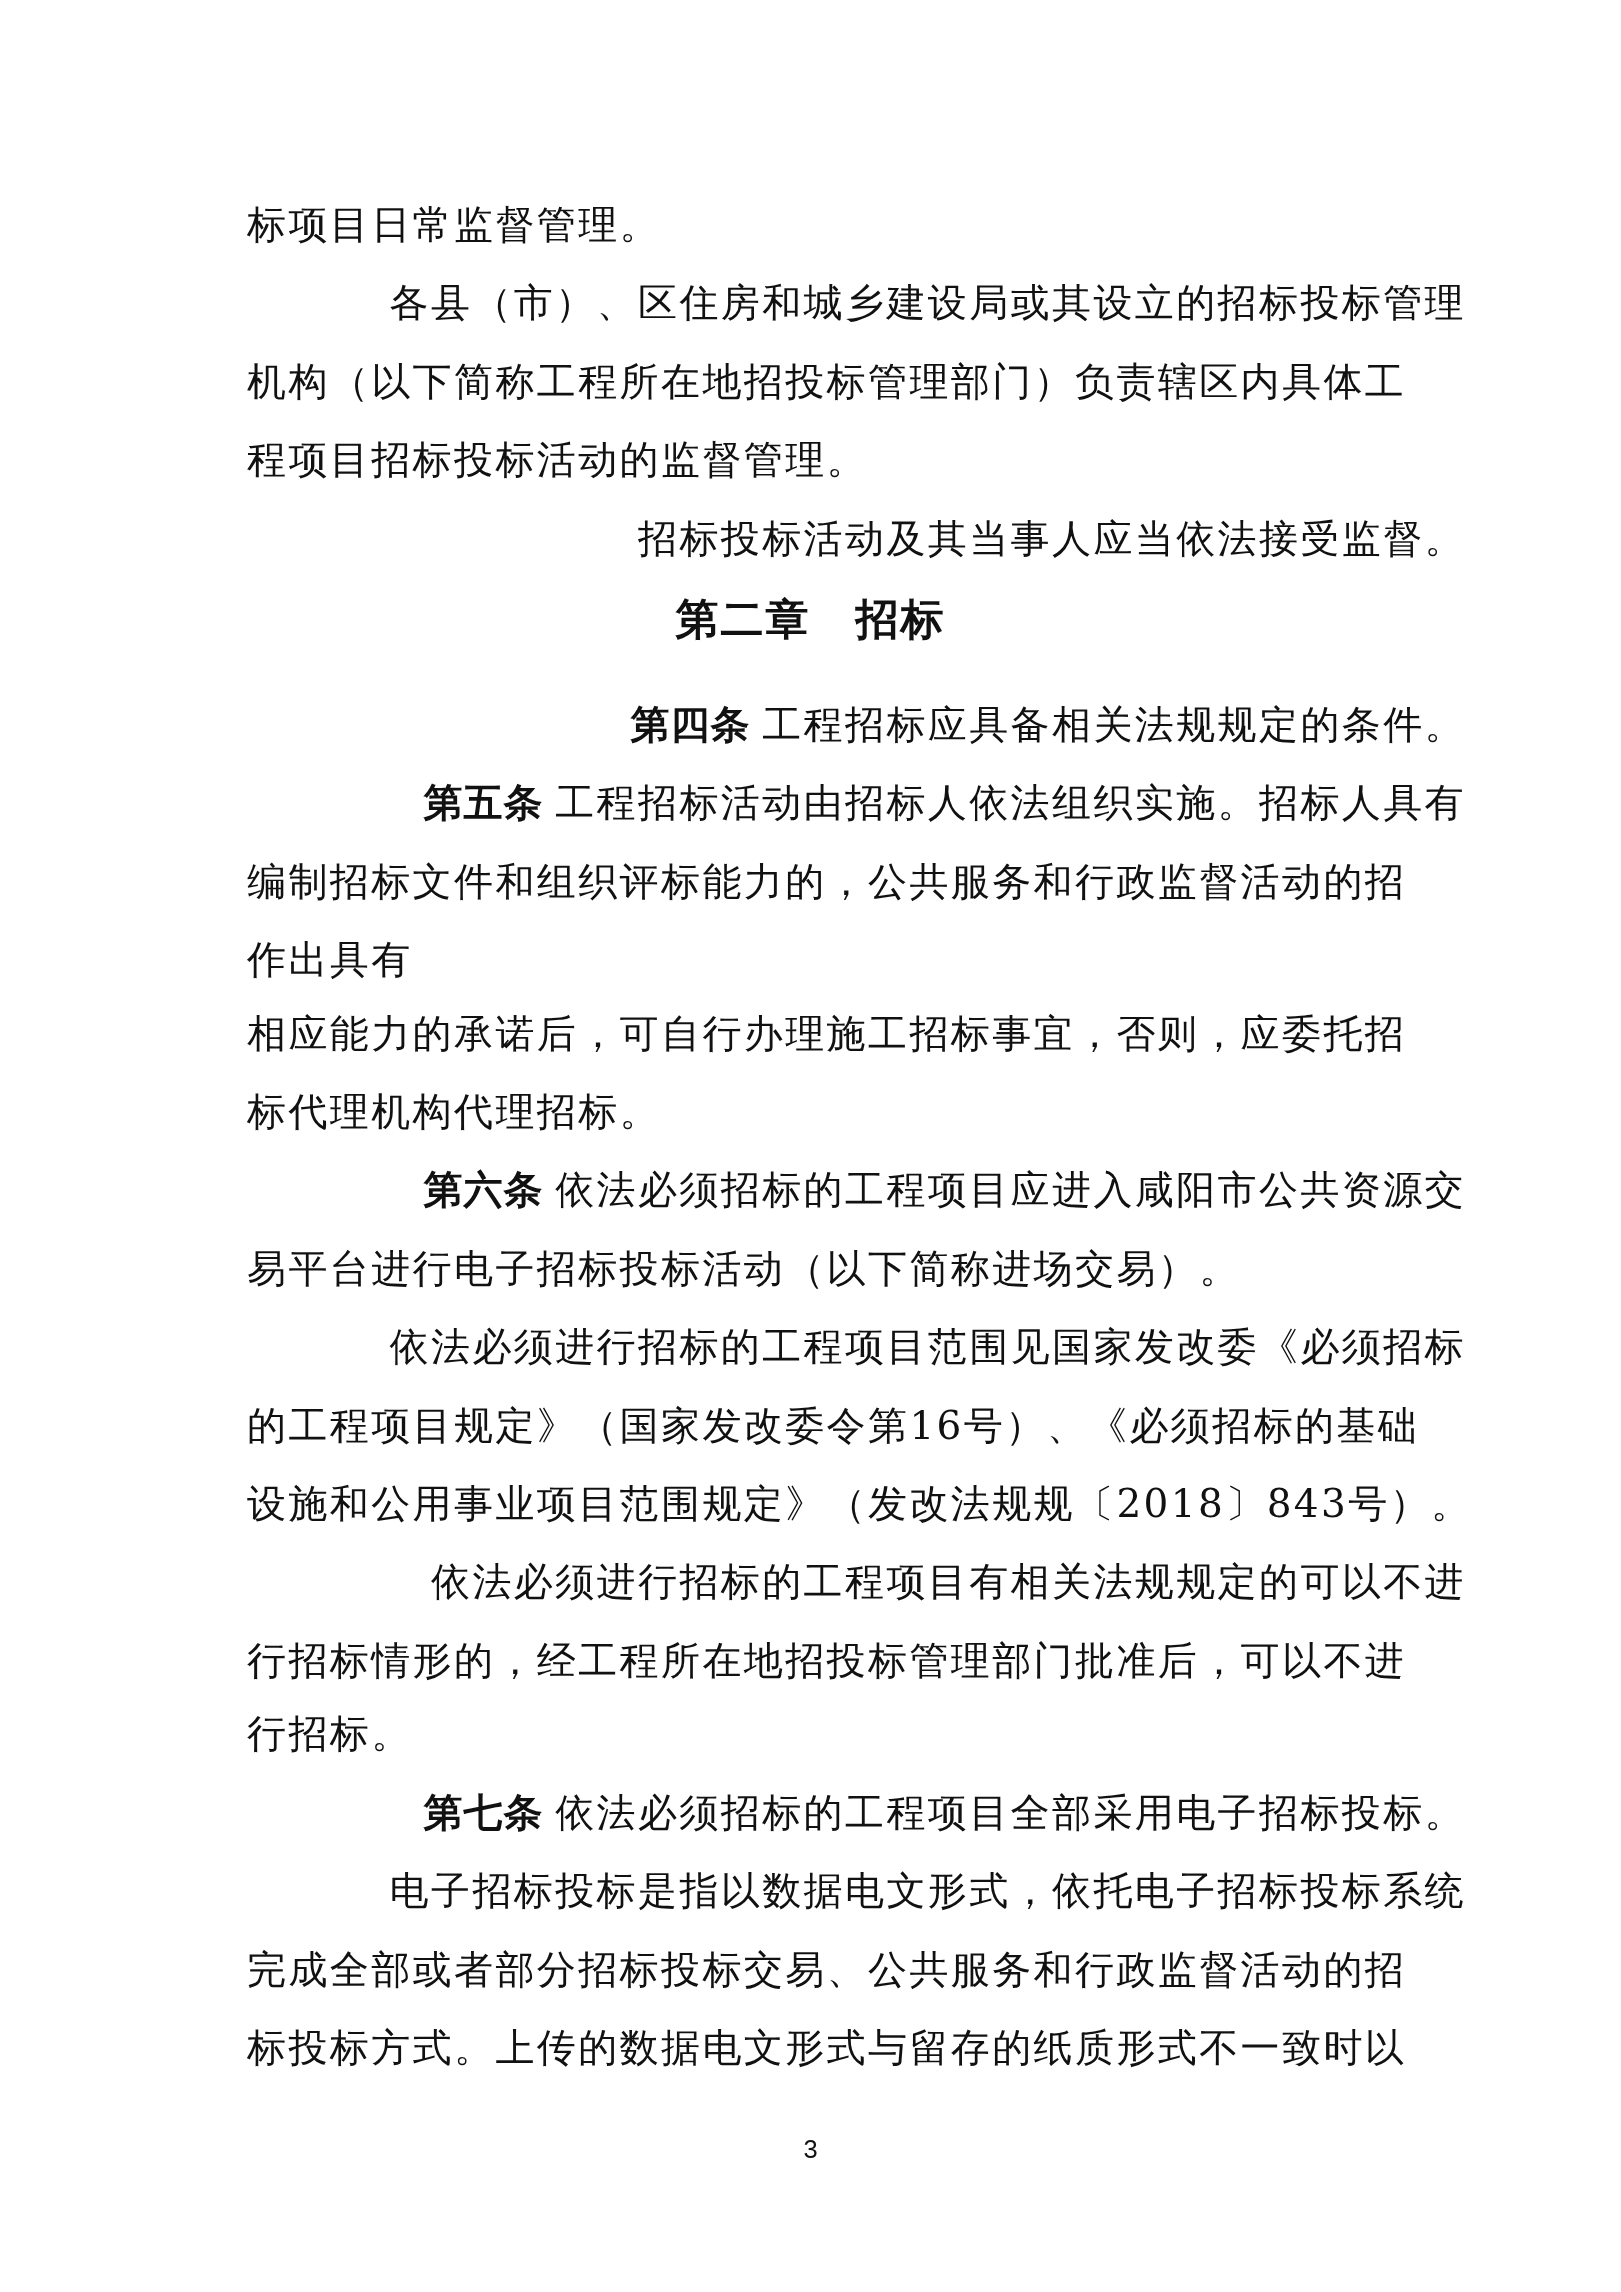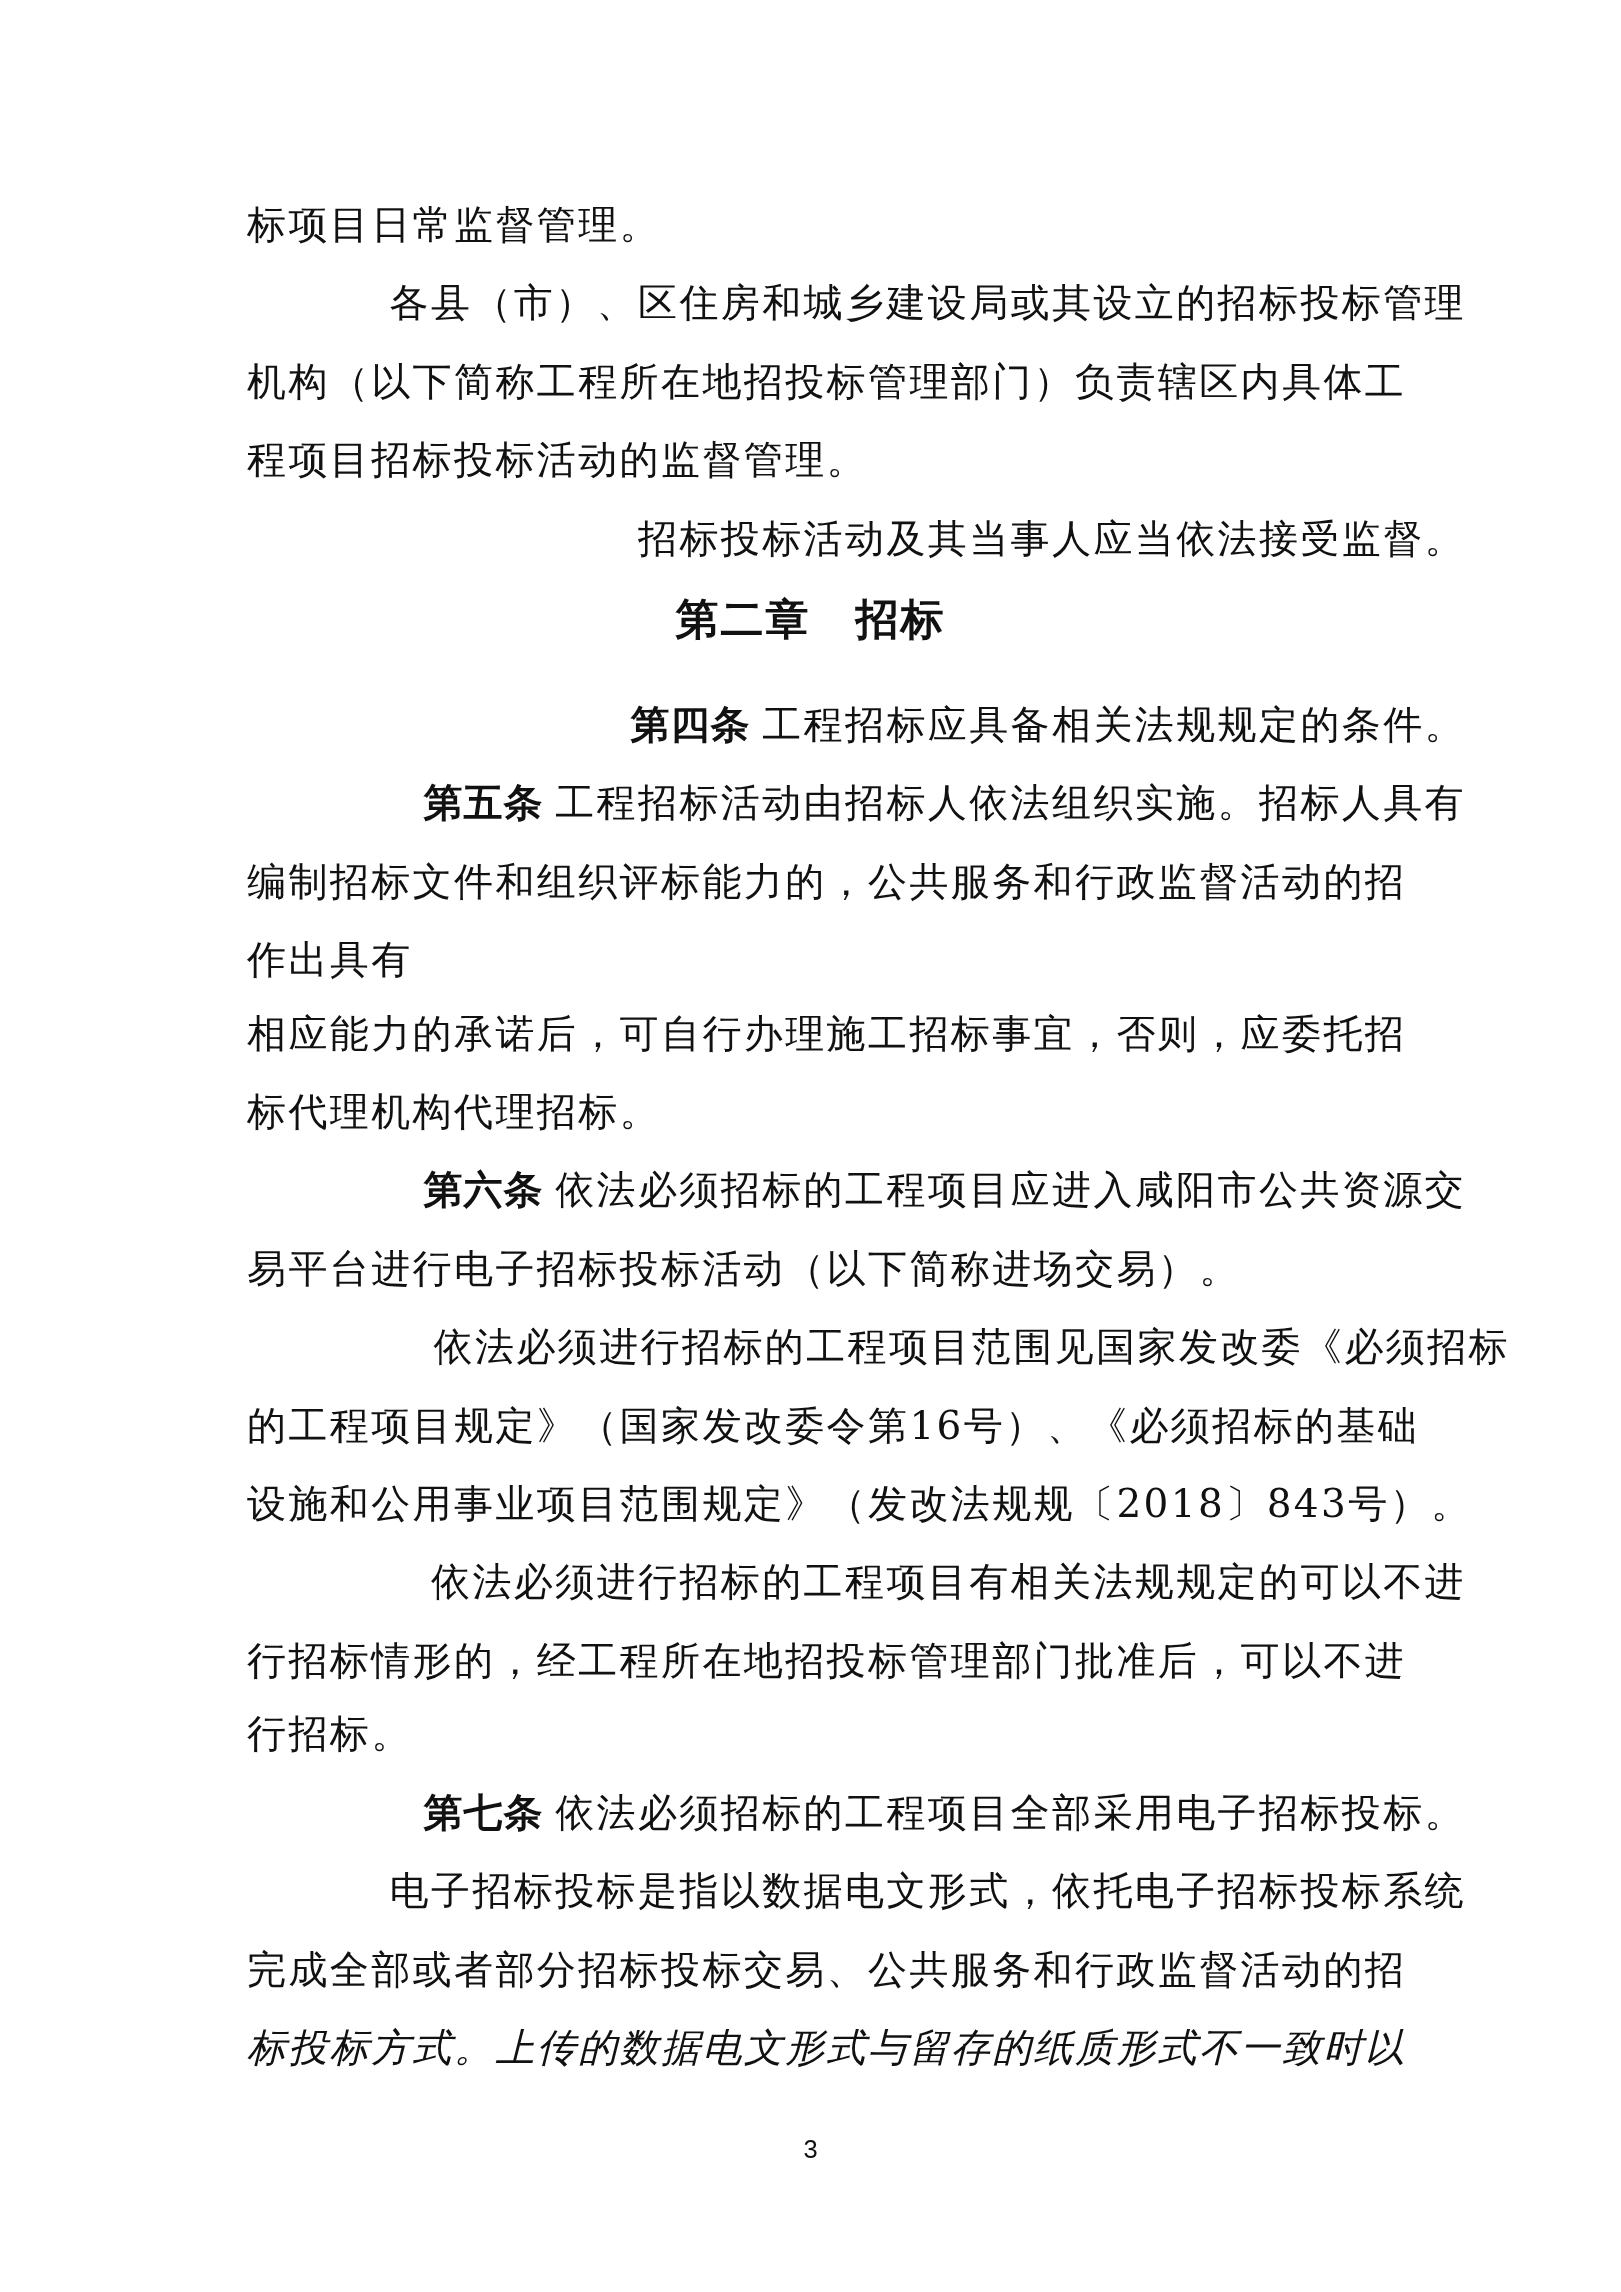--- a/index.html
+++ b/index.html
@@ -85,29 +85,29 @@
   </div>
   <div class="line" style="top:858px;">编制招标文件和组织评标能力的，公共服务和行政监督活动的招</div>
   <div class="line" style="top:936px;">作出具有</div>
   <div class="line" style="top:1010px;">相应能力的承诺后，可自行办理施工招标事宜，否则，应委托招</div>
   <div class="line" style="top:1088px;">标代理机构代理招标。</div>
 
   <div class="line indent" style="top:1166px;">
     <span class="bold-lead">第六条</span><span>依法必须招标的工程项目应进入咸阳市公共资源交</span>
   </div>
   <div class="line" style="top:1245px;">易平台进行电子招标投标活动（以下简称进场交易）。</div>
-  <div class="line indent" style="top:1323px;margin-left:44px;">依法必须进行招标的工程项目范围见国家发改委《必须招标</div>
+  <div class="line indent" style="top:1323px;">依法必须进行招标的工程项目范围见国家发改委《必须招标</div>
   <div class="line" style="top:1402px;">的工程项目规定》（国家发改委令第16号）、《必须招标的基础</div>
   <div class="line" style="top:1480px;">设施和公用事业项目范围规定》（发改法规规〔2018〕843号）。</div>
   <div class="line indent" style="top:1558px;">依法必须进行招标的工程项目有相关法规规定的可以不进</div>
   <div class="line" style="top:1637px;">行招标情形的，经工程所在地招投标管理部门批准后，可以不进</div>
   <div class="line" style="top:1710px;">行招标。</div>
 
   <div class="line indent" style="top:1789px;">
     <span class="bold-lead">第七条</span><span>依法必须招标的工程项目全部采用电子招标投标。</span>
   </div>
   <div class="line indent" style="top:1867px;">电子招标投标是指以数据电文形式，依托电子招标投标系统</div>
   <div class="line" style="top:1946px;">完成全部或者部分招标投标交易、公共服务和行政监督活动的招</div>
-  <div class="line" style="top:2024px;font-style:italic;">标投标方式。上传的数据电文形式与留存的纸质形式不一致时以</div>
+  <div class="line" style="top:2024px;">标投标方式。上传的数据电文形式与留存的纸质形式不一致时以</div>
 
   <div class="page-number">3</div>
 </div>
 
 
 </body></html>

